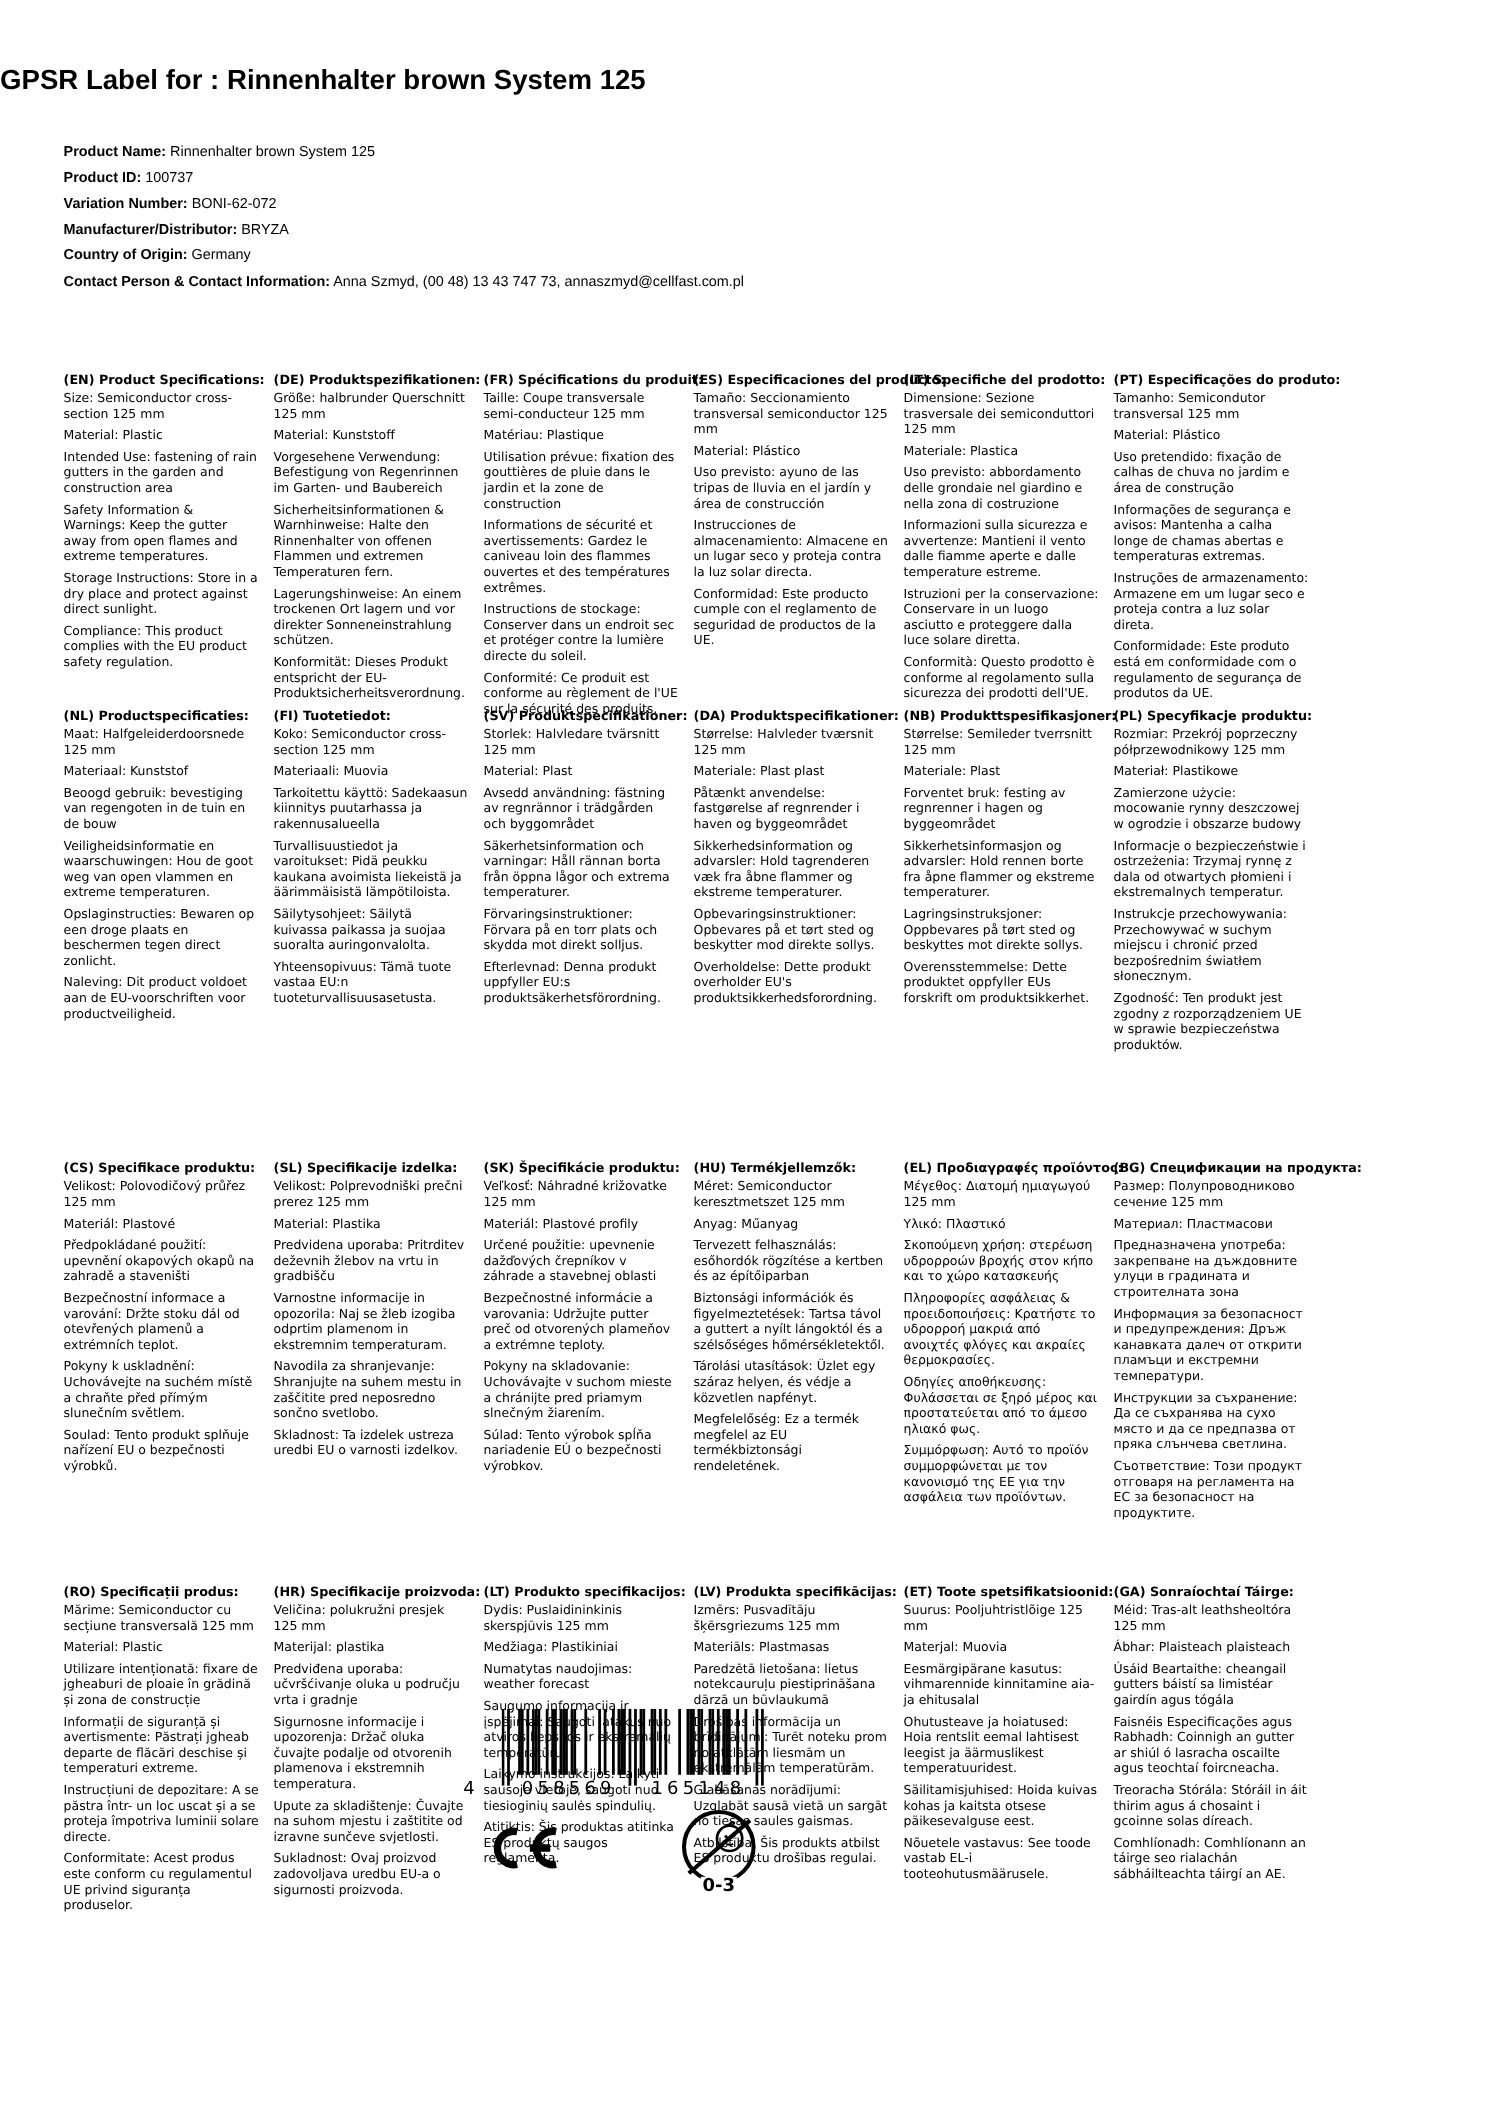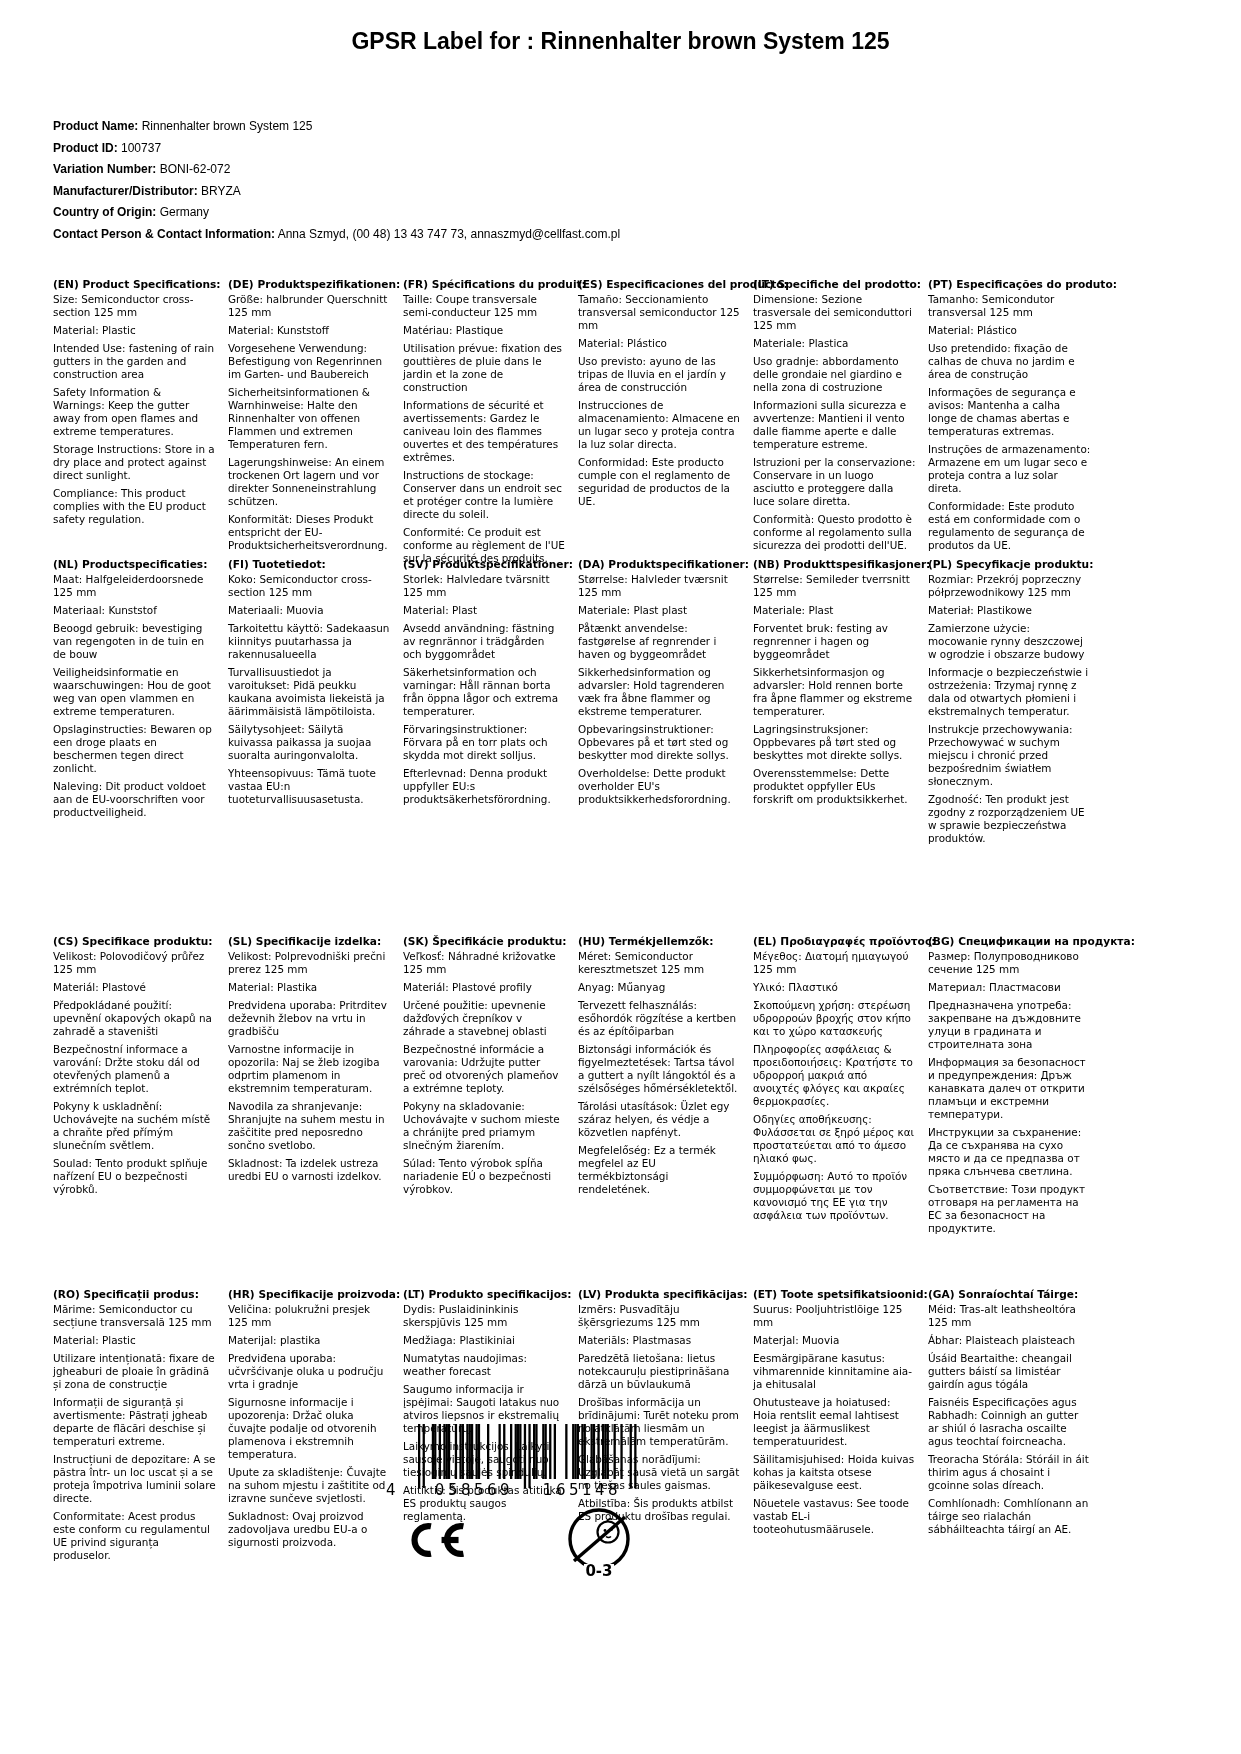--- a/index.html
+++ b/index.html
@@ -1,30 +1,30 @@
 <!DOCTYPE html>
 <html><head>
 <meta charset="utf-8">
 <style>
   html,body{margin:0;padding:0;background:#ffffff;}
   body{width:1241px;height:1754px;position:relative;color:#000;overflow:hidden;
        font-family:"DejaVu Sans",sans-serif;}
   .page{position:absolute;inset:0;background:#fff;}
 
-  .title{position:absolute;top:28px;left:0;width:100%;margin:0;text-align:center;
+  .title{position:absolute;top:53px;left:0;width:100%;margin:0;
          font-family:"Liberation Sans",sans-serif;font-weight:bold;font-size:23px;}
 
   .product-info{position:absolute;left:53px;top:116px;
                 font-family:"Liberation Sans",sans-serif;font-size:12px;line-height:21.5px;}
   .info-label{font-weight:bold;}
   .info-value{font-weight:normal;}
 
   .lang-row{position:absolute;left:53px;width:1150px;display:grid;
             grid-template-columns:repeat(6,163px);column-gap:12px;align-items:start;}
-  .lang-block{font-size:10.4px;line-height:13px;overflow-wrap:break-word;}
+  .lang-block{font-size:10.4px;line-height:13px;overflow-wrap:break-word;margin-top:33px;}
   .lang-heading{font-weight:bold;font-size:10.6px;white-space:nowrap;margin:0 0 2px 0;}
   .lang-block p{margin:0 0 5px 0;}
 
   .barcode{position:absolute;left:386px;top:1424px;width:260px;height:80px;}
   .barcode svg{position:absolute;left:32px;top:0;}
   .barcode-digit{position:absolute;font-size:15px;letter-spacing:3.5px;font-family:"DejaVu Sans",sans-serif;}
   .bd-first{left:0;top:57px;letter-spacing:0;}
   .bd-left{left:88px;top:57px;transform:translateX(-50%);}
   .bd-right{left:196px;top:57px;transform:translateX(-50%);}
 
@@ -81,21 +81,21 @@
           <p>Tamaño: Seccionamiento transversal semiconductor 125 mm</p>
           <p>Material: Plástico</p>
           <p>Uso previsto: ayuno de las tripas de lluvia en el jardín y área de construcción</p>
           <p>Instrucciones de almacenamiento: Almacene en un lugar seco y proteja contra la luz solar directa.</p>
           <p>Conformidad: Este producto cumple con el reglamento de seguridad de productos de la UE.</p>
         </div>
         <div class="lang-block">
           <div class="lang-heading">(IT) Specifiche del prodotto:</div>
           <p>Dimensione: Sezione trasversale dei semiconduttori 125 mm</p>
           <p>Materiale: Plastica</p>
-          <p>Uso gradnje: abbordamento delle grondaie nel giardino e nella zona di costruzione</p>
+          <p>Uso previsto: abbordamento delle grondaie nel giardino e nella zona di costruzione</p>
           <p>Informazioni sulla sicurezza e avvertenze: Mantieni il vento dalle fiamme aperte e dalle temperature estreme.</p>
           <p>Istruzioni per la conservazione: Conservare in un luogo asciutto e proteggere dalla luce solare diretta.</p>
           <p>Conformità: Questo prodotto è conforme al regolamento sulla sicurezza dei prodotti dell'UE.</p>
         </div>
         <div class="lang-block">
           <div class="lang-heading">(PT) Especificações do produto:</div>
           <p>Tamanho: Semicondutor transversal 125 mm</p>
           <p>Material: Plástico</p>
           <p>Uso pretendido: fixação de calhas de chuva no jardim e área de construção</p>
           <p>Informações de segurança e avisos: Mantenha a calha longe de chamas abertas e temperaturas extremas.</p>

